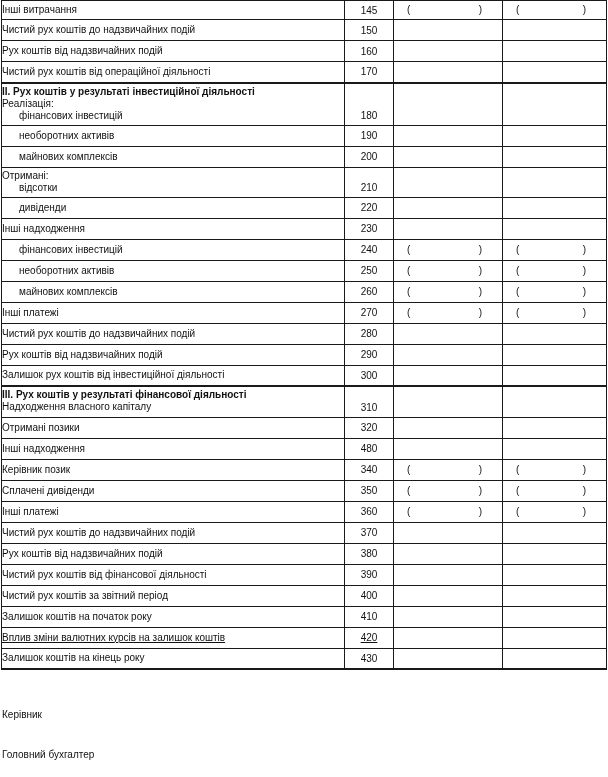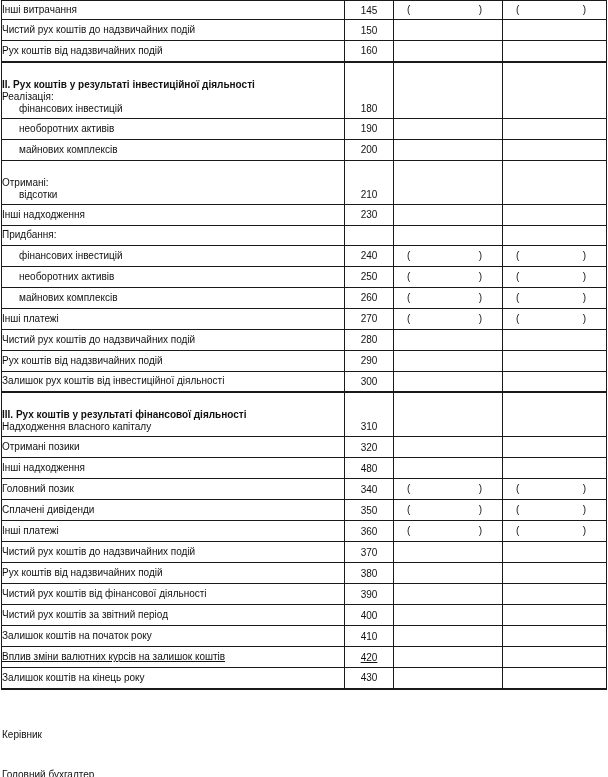--- a/index.html
+++ b/index.html
@@ -30,21 +30,21 @@
     vertical-align: middle;
     overflow: hidden;
   }
   tr.section-row td { border-top: 2px solid #1a1a1a; }
   tr:first-child td { border-top: 1px solid #1a1a1a; }
   tr:last-child td { border-bottom: 2px solid #1a1a1a; }
 
   td.label-cell { padding-left: 4px; padding-right: 3px; }
   td.label-cell.top {
     vertical-align: top;
-    padding-top: 16px;
+    padding-top: 2px;
     padding-bottom: 3px;
   }
   .line { line-height: 12px; white-space: nowrap; }
   .line.bold { font-weight: bold; }
   .line.ind { padding-left: 17px; }
 
   td.code-cell { text-align: center; }
   td.code-cell.bottom {
     vertical-align: bottom;
     padding-bottom: 4px;
@@ -105,20 +105,28 @@
           <td class="val-cell"></td>
         </tr>
         <tr style="height: 21px;">
           <td class="label-cell">
             <div class="line">Рух коштів від надзвичайних подій</div>
           </td>
           <td class="code-cell">160</td>
           <td class="val-cell"></td>
           <td class="val-cell"></td>
         </tr>
+        <tr style="height: 21px;">
+          <td class="label-cell">
+            <div class="line">Чистий рух коштів від операційної діяльності</div>
+          </td>
+          <td class="code-cell">170</td>
+          <td class="val-cell"></td>
+          <td class="val-cell"></td>
+        </tr>
         <tr class="section-row" style="height: 41px;">
           <td class="label-cell top">
             <div class="line bold">II. Рух коштів у результаті інвестиційної діяльності</div>
             <div class="line">Реалізація:</div>
             <div class="line ind">фінансових інвестицій</div>
           </td>
           <td class="code-cell bottom">180</td>
           <td class="val-cell"></td>
           <td class="val-cell"></td>
         </tr>
@@ -142,31 +150,31 @@
           <td class="label-cell top">
             <div class="line">Отримані:</div>
             <div class="line ind">відсотки</div>
           </td>
           <td class="code-cell bottom">210</td>
           <td class="val-cell"></td>
           <td class="val-cell"></td>
         </tr>
         <tr style="height: 21px;">
           <td class="label-cell">
+            <div class="line ind">дивіденди</div>
+          </td>
+          <td class="code-cell">220</td>
+          <td class="val-cell"></td>
+          <td class="val-cell"></td>
+        </tr>
+        <tr style="height: 21px;">
+          <td class="label-cell">
             <div class="line">Інші надходження</div>
           </td>
           <td class="code-cell">230</td>
-          <td class="val-cell"></td>
-          <td class="val-cell"></td>
-        </tr>
-        <tr style="height: 20px;">
-          <td class="label-cell">
-            <div class="line">Придбання:</div>
-          </td>
-          <td class="code-cell"></td>
           <td class="val-cell"></td>
           <td class="val-cell"></td>
         </tr>
         <tr style="height: 21px;">
           <td class="label-cell">
             <div class="line ind">фінансових інвестицій</div>
           </td>
           <td class="code-cell">240</td>
           <td class="val-cell">
             <div class="pw">
@@ -279,21 +287,21 @@
         <tr style="height: 21px;">
           <td class="label-cell">
             <div class="line">Інші надходження</div>
           </td>
           <td class="code-cell">480</td>
           <td class="val-cell"></td>
           <td class="val-cell"></td>
         </tr>
         <tr style="height: 21px;">
           <td class="label-cell">
-            <div class="line">Головний позик</div>
+            <div class="line">Керівник позик</div>
           </td>
           <td class="code-cell">340</td>
           <td class="val-cell">
             <div class="pw">
               <span>(</span>
               <span>)</span>
             </div>
           </td>
           <td class="val-cell">
             <div class="pw">

